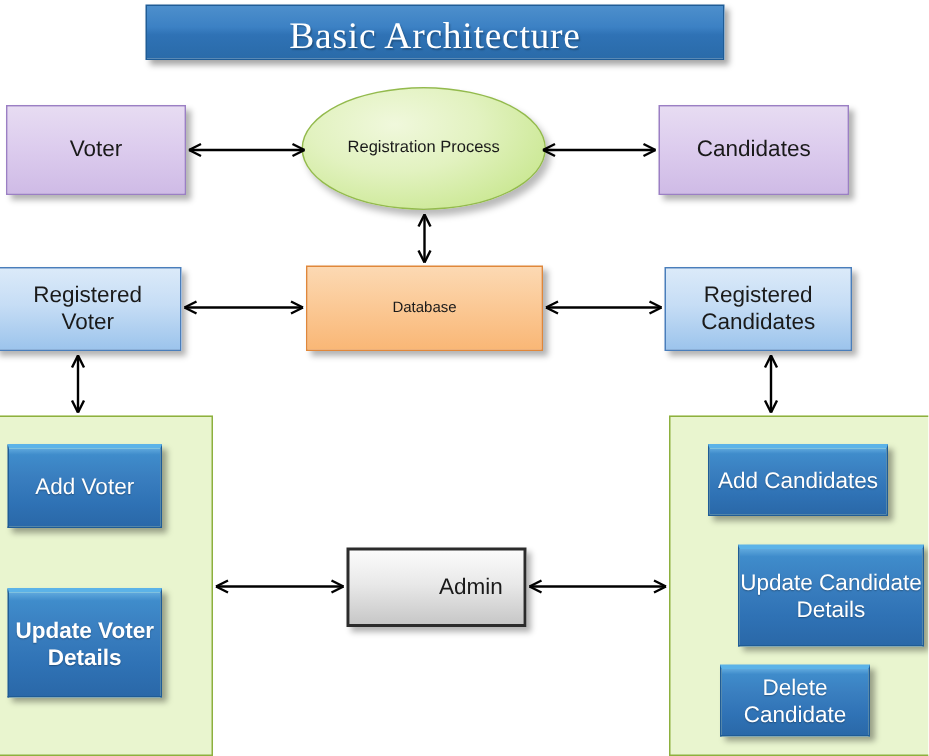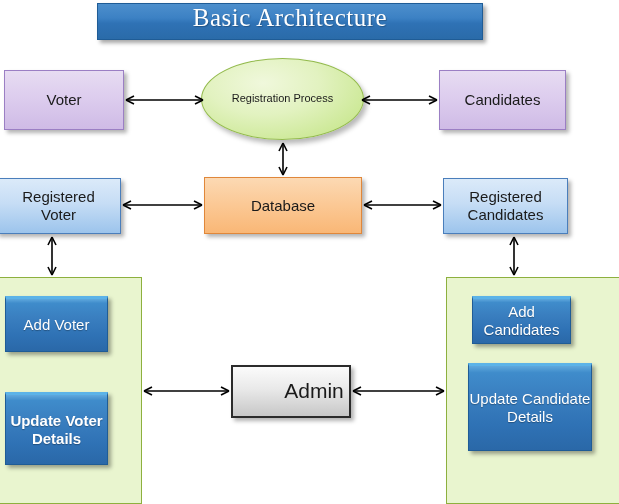--- a/index.html
+++ b/index.html
@@ -22,21 +22,21 @@
   .title-banner {
     position: absolute;
     left: 97px;
     top: 3px;
     width: 386px;
     height: 37px;
     background: linear-gradient(to bottom, #4d8fcc 0%, #3c81c4 40%, #2f72b5 55%, #2a6ba9 100%);
     border: 1px solid #1f5c96;
     box-shadow: 3px 3px 4px rgba(0,0,0,0.35);
     display: flex;
-    align-items: flex-start;
+    align-items: flex-end;
     justify-content: center;
     box-sizing: border-box;
   }
   .title-banner span {
     font-family: "Liberation Serif", "DejaVu Serif", serif;
     font-size: 25px;
     color: #ffffff;
     letter-spacing: 0.5px;
     text-shadow: 1px 1px 1px rgba(0,0,0,0.25);
   }
@@ -63,27 +63,27 @@
   .node-blue {
     background: linear-gradient(to bottom, #dbeaf9 0%, #c6ddf5 45%, #9cc4ec 100%);
     border: 1px solid #4a7ebb;
     color: #1a1a1a;
     font-size: 15px;
   }
   .node-orange {
     background: linear-gradient(to bottom, #fcd9b3 0%, #fbc894 50%, #f9b776 100%);
     border: 1px solid #e0873a;
     color: #1a1a1a;
-    font-size: 15px;
+    font-size: 10px;
   }
   .node-gray {
     background: linear-gradient(to bottom, #fbfbfb 0%, #e9e9e9 45%, #c7c7c7 100%);
     border: 2px solid #2b2b2b;
     color: #1a1a1a;
-    font-size: 21px;
+    font-size: 15px;
     padding-left: 46px;
   }
 
   
   .ellipse {
     position: absolute;
     box-sizing: border-box;
     border-radius: 50%;
     background: radial-gradient(ellipse at 38% 30%, #f0f8dc 0%, #e2f2c0 40%, #cbe894 80%, #c3e287 100%);
     border: 1px solid #93ba4d;
@@ -189,35 +189,41 @@
   </div>
 
   <div class="action-btn" style="left:5px; top:392px; width:103px; height:73px;font-weight:bold;">
     <div>
       <span>Update</span>
       <span>Voter</span>
       <span>Details</span>
     </div>
   </div>
 
-  <div class="action-btn" style="left:472px; top:296px; width:99px; height:48px;">
+  <div class="action-btn" style="left:472px; top:296px; width:120px; height:48px;">
     <div>
       <span>Add</span>
       <span>Candidates</span>
     </div>
   </div>
 
-  <div class="action-btn" style="left:468px; top:363px; width:124px; height:88px;">
+  <div class="action-btn" style="left:492px; top:363px; width:124px; height:68px;">
     <div>
       <span>Update</span>
       <span>Candidate</span>
       <span>Details</span>
     </div>
   </div>
 
+  <div class="action-btn" style="left:480px; top:443px; width:100px; height:48px;">
+    <div>
+      <span>Delete</span>
+      <span>Candidate</span>
+    </div>
+  </div>
 
   <div class="node node-gray" style="left:231px; top:365px; width:120px; height:53px;">
     <span>Admin</span>
   </div>
 
   <svg class="connector" style="left:0; top:0; width:619px; height:504px;" viewBox="0 0 619 504">
 
     <g>
       <line x1="126" y1="100" x2="203" y2="100"></line>
       <path d="M126,100 L134,96 M126,100 L134,104"></path>

